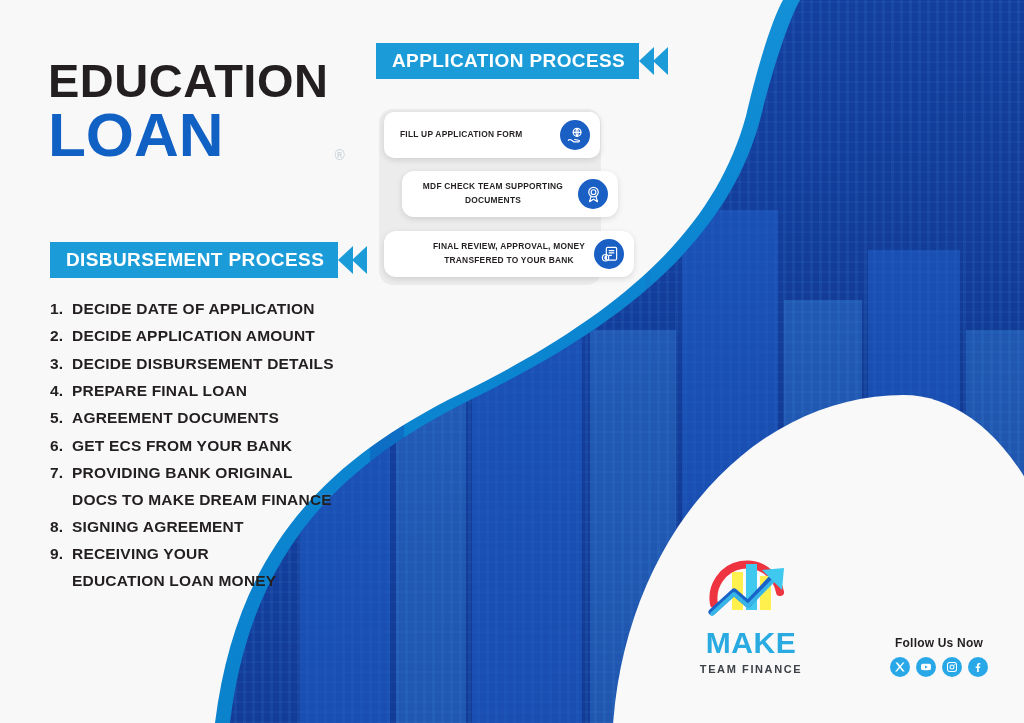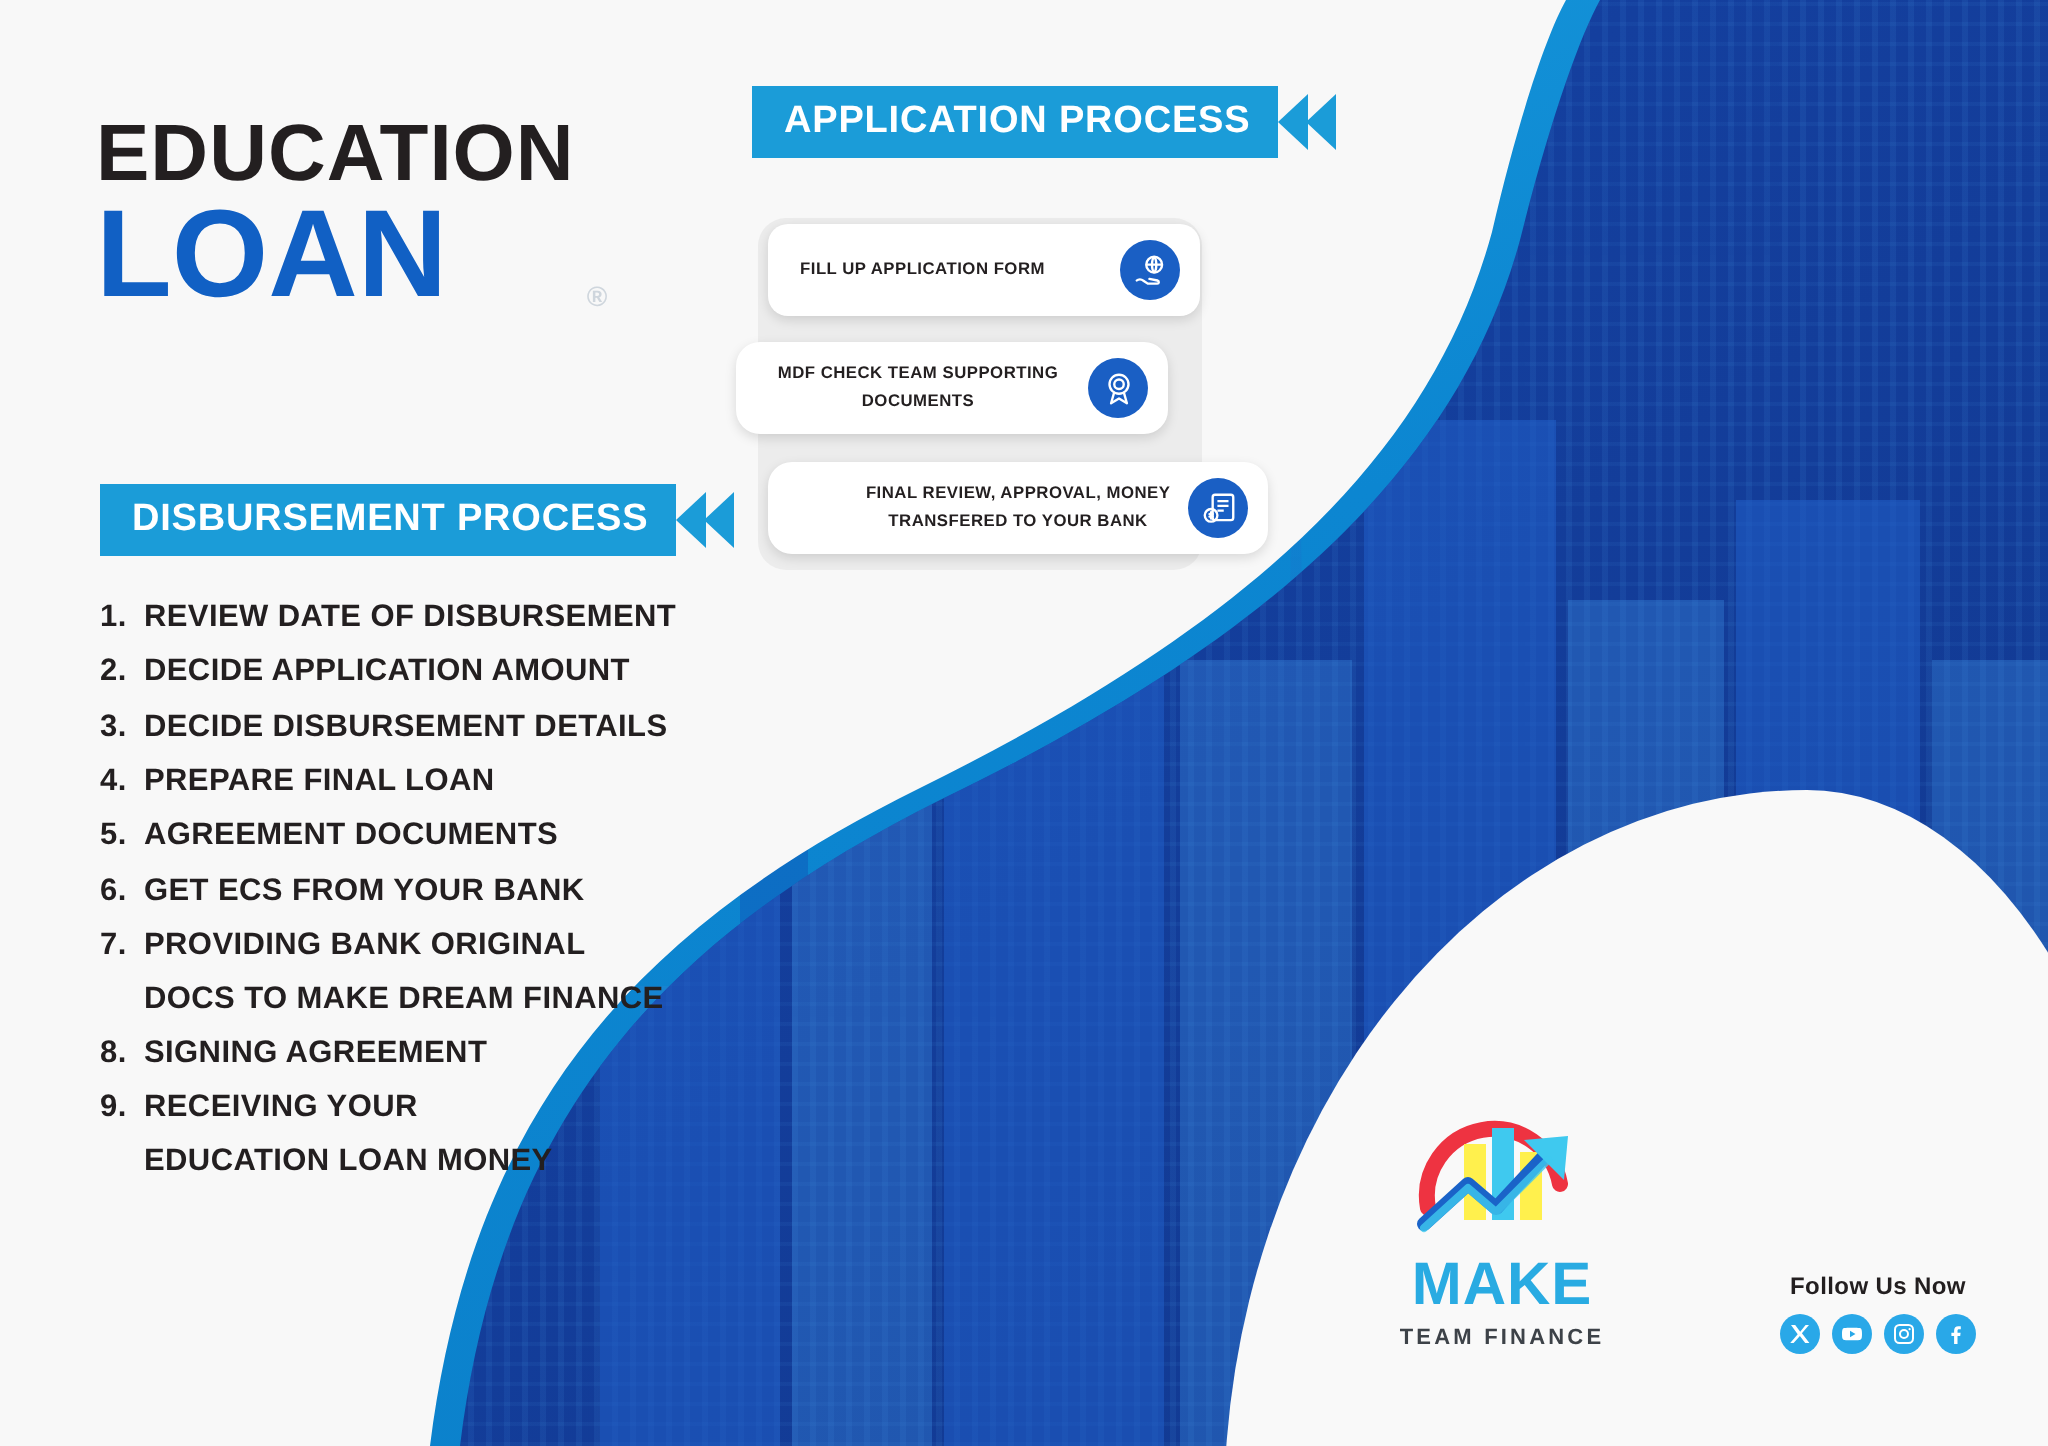--- a/index.html
+++ b/index.html
@@ -72,21 +72,21 @@
   
   .white-blob{
     position:absolute;left:612px;top:395px;width:470px;height:360px;
     background:#f9f9f9;
     border-radius:62% 38% 0 0 / 100% 86% 0 0;
   }
 
   
   .headline{position:absolute;left:48px;top:58px;}
   .headline .l1{
-    font-size:40px;font-weight:bold;color:#231f20;letter-spacing:.5px;line-height:.98;
+    font-size:47px;font-weight:bold;color:#231f20;letter-spacing:.5px;line-height:.98;
   }
   .headline .l2{
     font-size:62px;font-weight:bold;color:#1160c4;letter-spacing:0px;line-height:.95;margin-top:2px;
     position:relative;
   }
   .headline .l2 .dot{
     position:absolute;right:-18px;bottom:4px;width:12px;height:12px;
     color:#cfd6dd;font-size:14px;
   }
 
@@ -129,21 +129,21 @@
   .cards-shadow{
     position:absolute;left:379px;top:109px;width:222px;height:176px;
     background:#ececec;border-radius:14px;
   }
   .card{
     position:absolute;width:216px;height:46px;background:#ffffff;
     border-radius:12px;display:flex;align-items:center;
     box-shadow:0 2px 6px rgba(0,0,0,.13);
   }
   #card-1{left:384px;top:112px;border-radius:10px;}
-  #card-2{left:368px;top:171px;}
+  #card-2{left:402px;top:171px;}
   #card-3{left:384px;top:231px;padding-left:34px;}
   .card .ctext{
     flex:1;padding-left:10px;padding-right:4px;
     font-size:8.4px;font-weight:bold;color:#231f20;letter-spacing:.25px;
     text-align:center;line-height:1.65;
   }
   #card-1 .ctext{text-align:left;padding-left:16px;}
   .card .cicon{
     width:30px;height:30px;flex:0 0 30px;margin-right:10px;
     background:#1a5fc4;border-radius:50%;
@@ -282,21 +282,21 @@
     </div>
     <div class="chev">
       <i class="c1"></i>
         <i class="c2"></i>
     </div>
   </div>
 
   <div class="list">
     <div class="row">
       <span class="num">1.</span>
-      <span class="txt">REVIEW DATE OF DISBURSEMENT</span>
+      <span class="txt">DECIDE DATE OF APPLICATION</span>
     </div>
     <div class="row">
       <span class="num">2.</span>
       <span class="txt">DECIDE APPLICATION AMOUNT</span>
     </div>
     <div class="row">
       <span class="num">3.</span>
       <span class="txt">DECIDE DISBURSEMENT DETAILS</span>
     </div>
     <div class="row">

